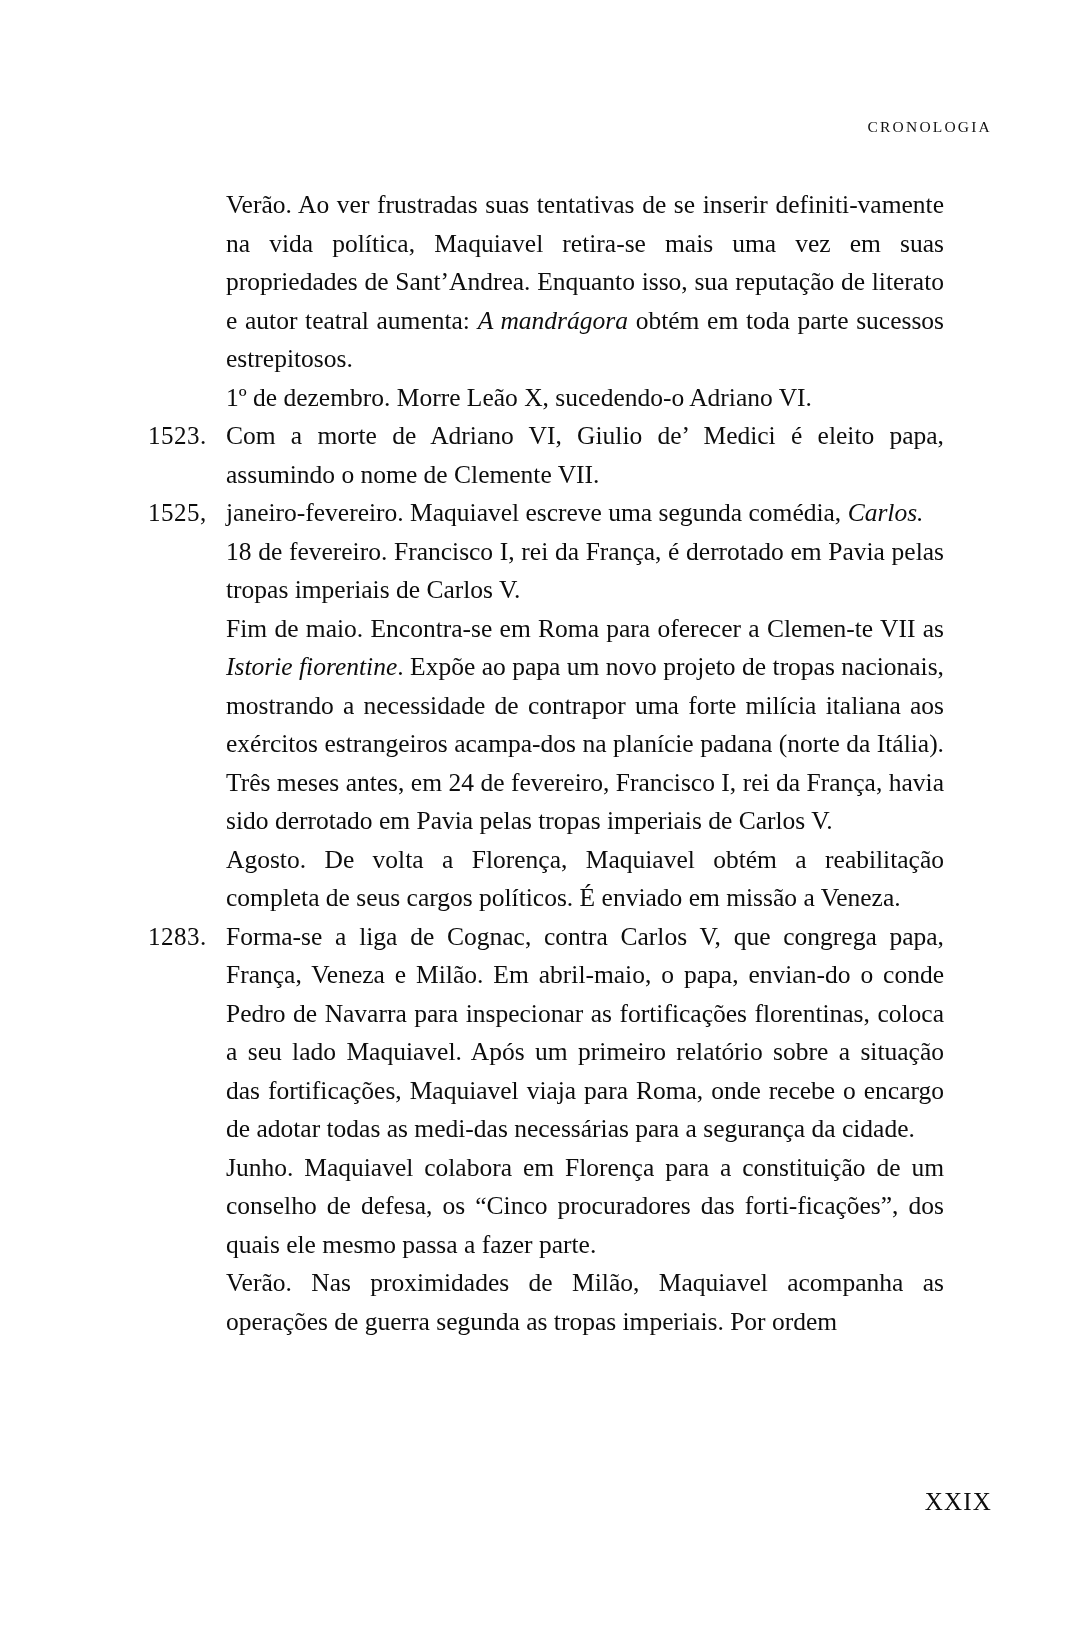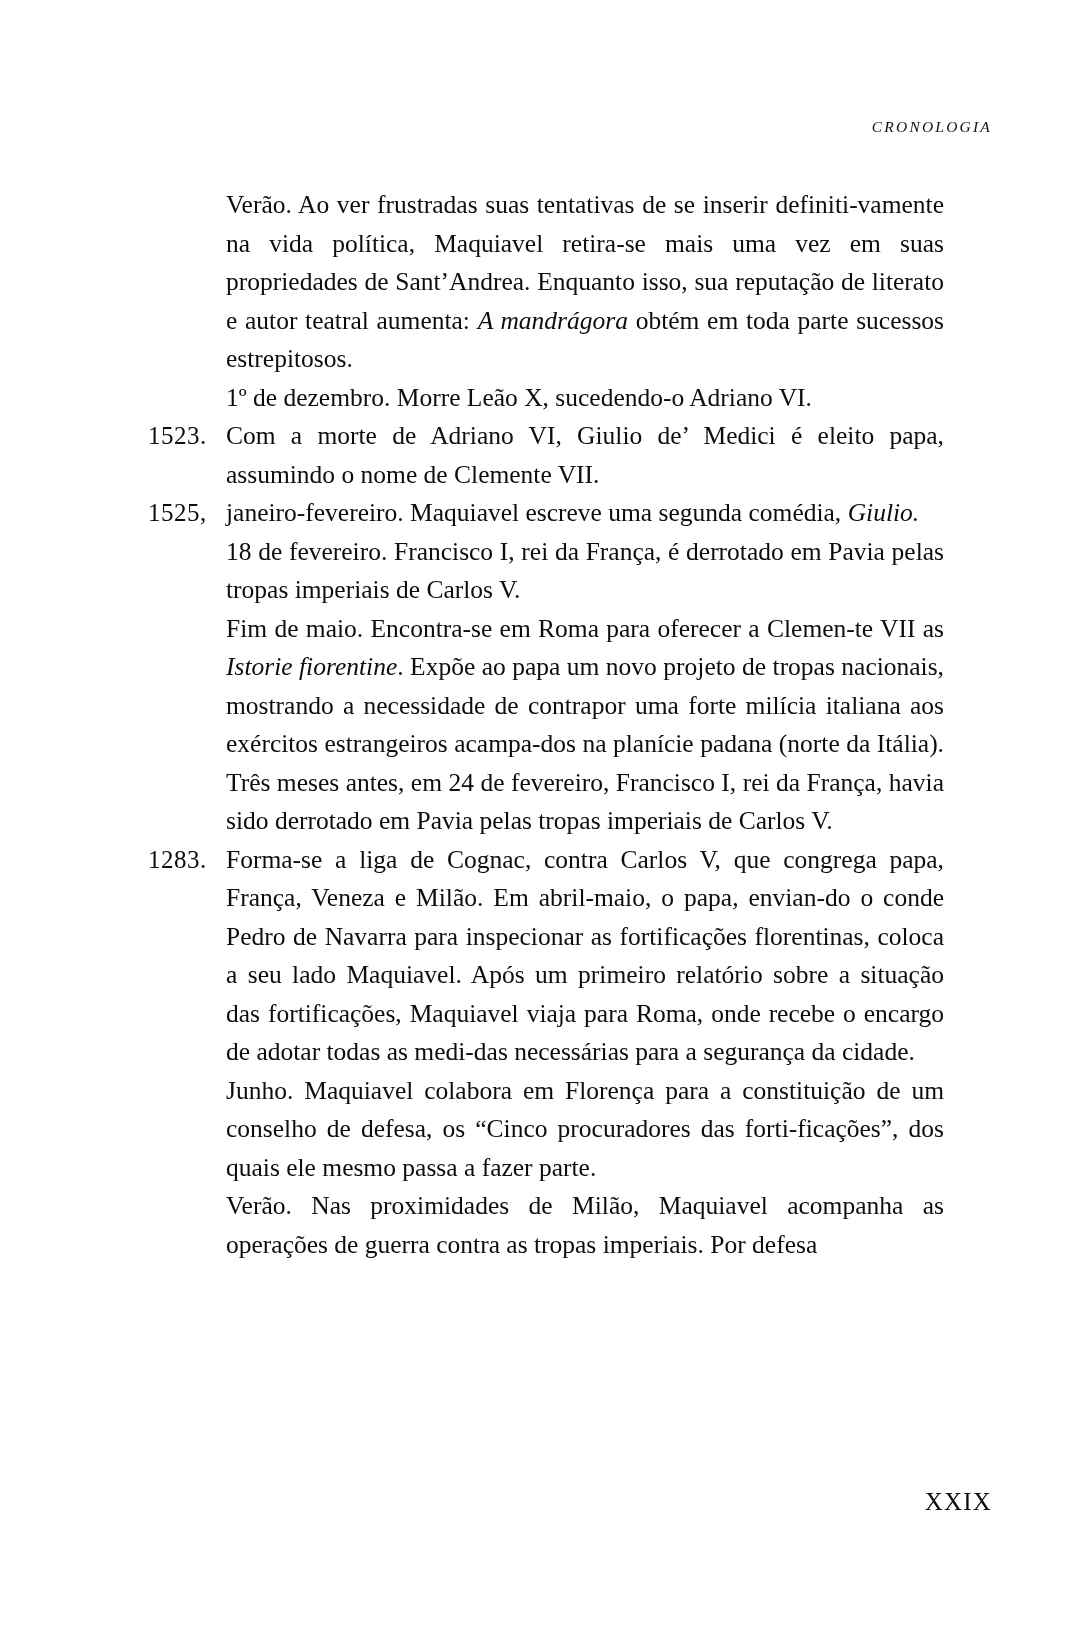--- a/index.html
+++ b/index.html
@@ -25,21 +25,20 @@
   .running-head {
     position: absolute;
     left: 0;
     right: 96px;
     top: 118px;
     text-align: right;
     font-size: 15.5px;
     letter-spacing: 2.2px;
     font-family: "Liberation Serif", serif;
     color: #111;
-    font-style: italic;
   }
   .content {
     position: absolute;
     left: 148px;
     top: 186px;
     width: 796px;
   }
   .entry {
     display: flex;
     align-items: flex-start;
@@ -104,50 +103,56 @@
       </div>
       <div class="entry">
         <div class="year">1523.</div>
         <div class="body-col">
           <p class="para"><span>Com a morte de Adriano VI, Giulio de’ Medici é eleito papa, assumindo o nome de Clemente VII.</span></p>
         </div>
       </div>
       <div class="entry">
         <div class="year">1525,</div>
         <div class="body-col">
-          <p class="para"><span>janeiro-fevereiro. Maquiavel escreve uma segunda comédia, </span><span class="it">Giulio.</span></p>
+          <p class="para"><span>janeiro-fevereiro. Maquiavel escreve uma segunda comédia, </span><span class="it">Carlos.</span></p>
         </div>
       </div>
       <div class="entry">
         <div class="year-spacer"></div>
         <div class="body-col">
           <p class="para"><span>18 de fevereiro. Francisco I, rei da França, é derrotado em Pavia pelas tropas imperiais de Carlos V.</span></p>
         </div>
       </div>
       <div class="entry">
         <div class="year-spacer"></div>
         <div class="body-col">
           <p class="para"><span>Fim de maio. Encontra-se em Roma para oferecer a Clemen-te VII as </span><span class="it">Istorie fiorentine</span><span>. Expõe ao papa um novo projeto de tropas nacionais, mostrando a necessidade de contrapor uma forte milícia italiana aos exércitos estrangeiros acampa-dos na planície padana (norte da Itália). Três meses antes, em 24 de fevereiro, Francisco I, rei da França, havia sido derrotado em Pavia pelas tropas imperiais de Carlos V.</span></p>
+        </div>
+      </div>
+      <div class="entry">
+        <div class="year-spacer"></div>
+        <div class="body-col">
+          <p class="para"><span>Agosto. De volta a Florença, Maquiavel obtém a reabilitação completa de seus cargos políticos. É enviado em missão a Veneza.</span></p>
         </div>
       </div>
       <div class="entry">
         <div class="year">1283.</div>
         <div class="body-col">
           <p class="para"><span>Forma-se a liga de Cognac, contra Carlos V, que congrega papa, França, Veneza e Milão. Em abril-maio, o papa, envian-do o conde Pedro de Navarra para inspecionar as fortificações florentinas, coloca a seu lado Maquiavel. Após um primeiro relatório sobre a situação das fortificações, Maquiavel viaja para Roma, onde recebe o encargo de adotar todas as medi-das necessárias para a segurança da cidade.</span></p>
         </div>
       </div>
       <div class="entry">
         <div class="year-spacer"></div>
         <div class="body-col">
           <p class="para"><span>Junho. Maquiavel colabora em Florença para a constituição de um conselho de defesa, os “Cinco procuradores das forti-ficações”, dos quais ele mesmo passa a fazer parte.</span></p>
         </div>
       </div>
       <div class="entry">
         <div class="year-spacer"></div>
         <div class="body-col">
-          <p class="para"><span>Verão. Nas proximidades de Milão, Maquiavel acompanha as operações de guerra contra as tropas imperiais. Por defesa</span></p>
+          <p class="para"><span>Verão. Nas proximidades de Milão, Maquiavel acompanha as operações de guerra segunda as tropas imperiais. Por ordem</span></p>
         </div>
       </div>
     </div>
 
   <div class="folio">XXIX</div>
 
 </div>
 
 </body></html>

